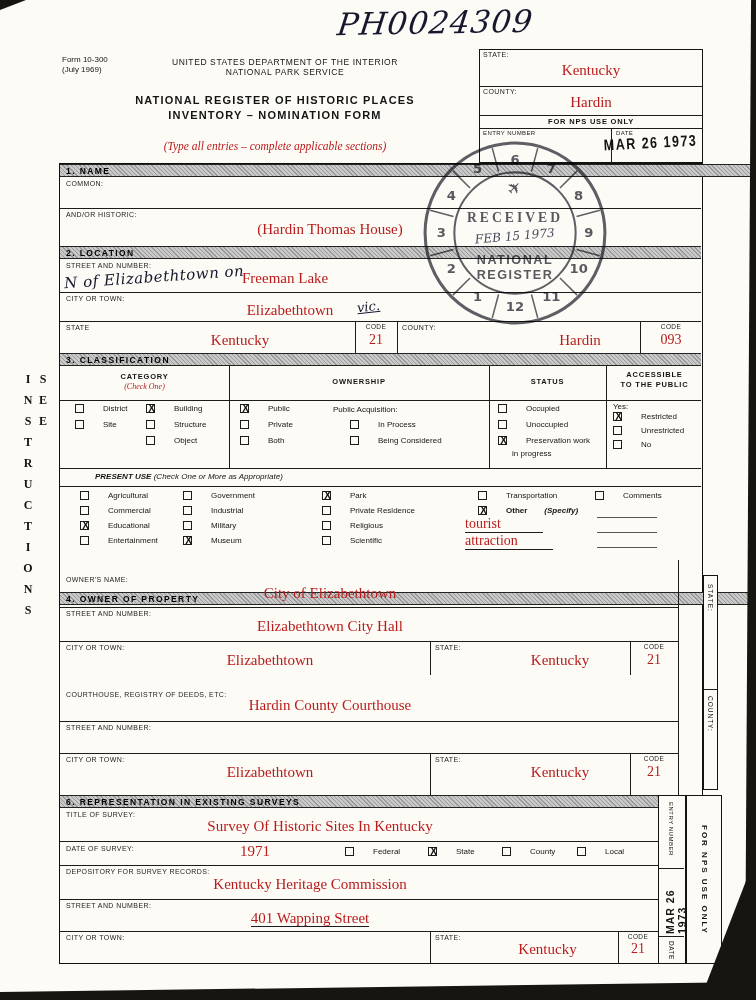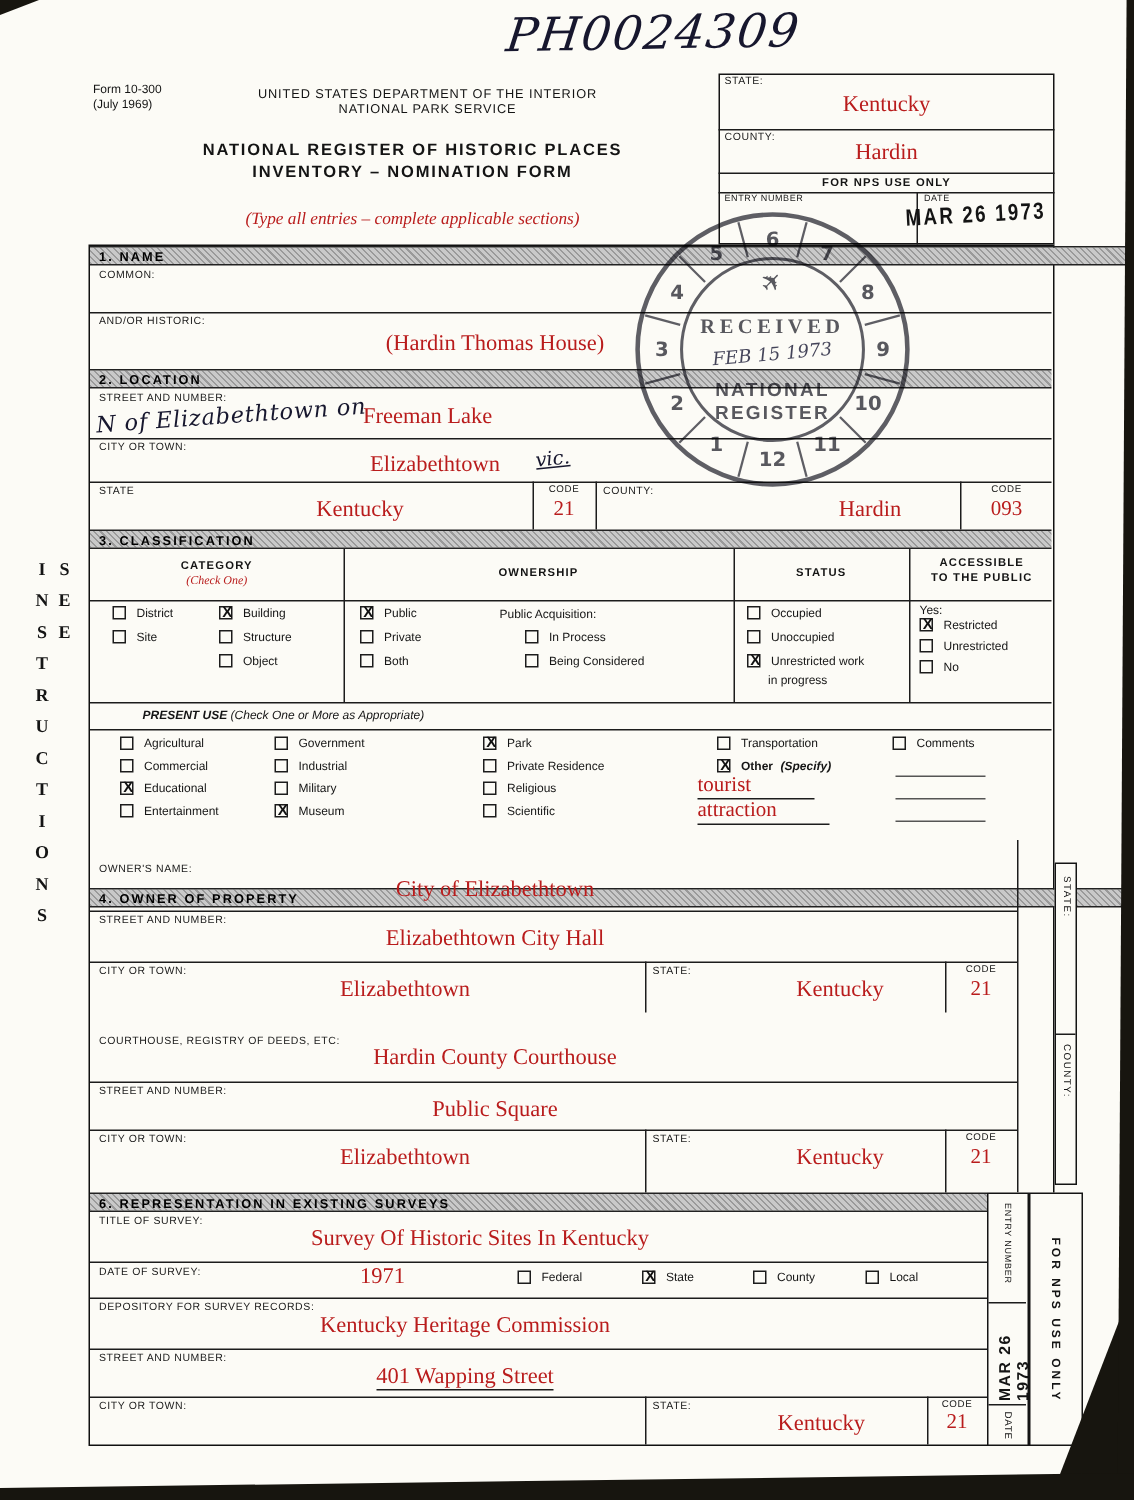--- a/index.html
+++ b/index.html
@@ -5,21 +5,21 @@
   *{margin:0;padding:0;box-sizing:border-box}
   html,body{margin:0}
   body{background:#4a4946;font-family:"Liberation Sans",sans-serif}
   .page{position:relative;width:756px;height:1000px;margin:0 auto;background:#fcfbf6;overflow:hidden;color:#141414}
   .abs{position:absolute}
   .lbl{font-size:7px;letter-spacing:.4px;white-space:nowrap;color:#1b1b1b}
   .val{font-family:"Liberation Serif",serif;font-size:15px;white-space:nowrap;color:#b91c1c}
   .bar{background:repeating-linear-gradient(45deg,#9a9a9a 0 1px,#c9c9c9 1px 3px);border-top:1px solid #222;border-bottom:1px solid #222;font-weight:bold;font-size:8.5px;letter-spacing:1.4px;display:flex;align-items:center;padding-left:6px;color:#000}
   .hline{background:#1c1c1c;height:1px}
   .vline{background:#1c1c1c;width:1px}
-  .cbrow{white-space:nowrap;display:flex;align-items:flex-end;gap:7px}
+  .cbrow{white-space:nowrap;display:flex;align-items:flex-end;gap:19px}
   .cb{display:inline-block;width:9px;height:9px;border:1.3px solid #1c1c1c;position:relative;flex:0 0 auto;background:transparent}
   .cb.checked::after{content:"X";position:absolute;left:-1px;top:-2.5px;width:11px;text-align:center;font-size:10px;font-weight:bold;font-family:"Liberation Sans",sans-serif;color:#111}
   .cbl{font-size:8px;white-space:nowrap;color:#151515}
   .hw{font-family:"DejaVu Serif",serif;font-style:italic;color:#17172e}
   .vert{writing-mode:vertical-rl}
   .vup{writing-mode:vertical-rl;text-orientation:upright}
   .center{text-align:center}
   .hdrsmall{font-weight:bold;font-size:7.5px;letter-spacing:.8px}
 </style>
 </head>
@@ -150,21 +150,21 @@
   <div class="abs cbrow" style="left:498px;top:404px">
       <span class="cb"></span>
       <span class="cbl">Occupied</span>
     </div>
   <div class="abs cbrow" style="left:498px;top:420px">
       <span class="cb"></span>
       <span class="cbl">Unoccupied</span>
     </div>
   <div class="abs cbrow" style="left:498px;top:436px">
       <span class="cb checked"></span>
-      <span class="cbl">Unrestricted work</span>
+      <span class="cbl">Preservation work</span>
     </div>
   <div class="abs cbl" style="left:512px;top:449px">in progress</div>
 
   <div class="abs" style="left:613px;top:402px;font-size:8px">Yes:</div>
   <div class="abs cbrow" style="left:613px;top:412px">
       <span class="cb checked"></span>
       <span class="cbl">Restricted</span>
     </div>
   <div class="abs cbrow" style="left:613px;top:426px">
       <span class="cb"></span>
@@ -266,21 +266,20 @@
   <div class="abs lbl" style="left:435px;top:644px">STATE:</div>
   <div class="abs val center" style="left:490px;top:652px;width:140px">Kentucky</div>
   <div class="abs vline" style="left:630px;top:641px;height:34px"></div>
   <div class="abs lbl center" style="left:630px;top:643px;width:48px;font-size:6.5px">CODE</div>
   <div class="abs val center" style="left:630px;top:652px;width:48px;font-size:14px">21</div>
 
   <div class="abs lbl" style="left:66px;top:691px">COURTHOUSE, REGISTRY OF DEEDS, ETC:</div>
   <div class="abs val center" style="left:180px;top:697px;width:300px">Hardin County Courthouse</div>
   <div class="abs hline" style="left:60px;top:721px;width:618px"></div>
   <div class="abs lbl" style="left:66px;top:724px">STREET AND NUMBER:</div>
-  <div class="abs val center" style="left:180px;top:732px;width:300px">Public Square</div>
   <div class="abs hline" style="left:60px;top:753px;width:618px"></div>
   <div class="abs lbl" style="left:66px;top:756px">CITY OR TOWN:</div>
   <div class="abs val center" style="left:140px;top:764px;width:260px">Elizabethtown</div>
   <div class="abs vline" style="left:430px;top:753px;height:42px"></div>
   <div class="abs lbl" style="left:435px;top:756px">STATE:</div>
   <div class="abs val center" style="left:490px;top:764px;width:140px">Kentucky</div>
   <div class="abs vline" style="left:630px;top:753px;height:42px"></div>
   <div class="abs lbl center" style="left:630px;top:755px;width:48px;font-size:6.5px">CODE</div>
   <div class="abs val center" style="left:630px;top:764px;width:48px;font-size:14px">21</div>
 

